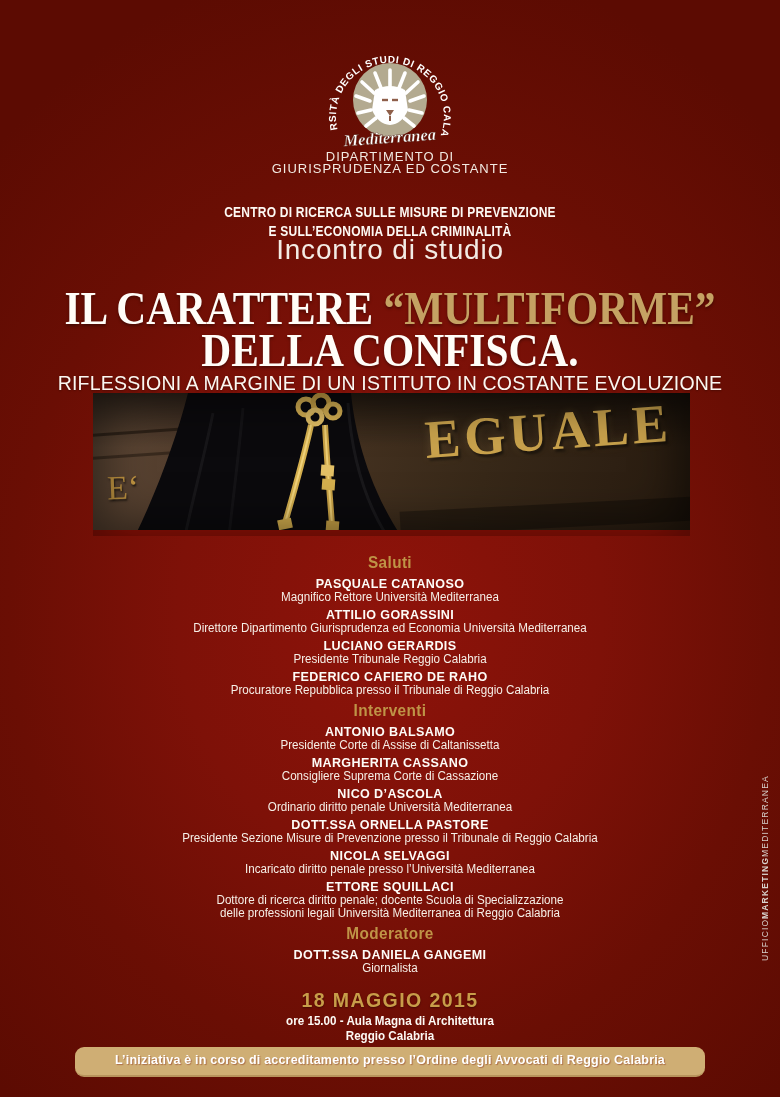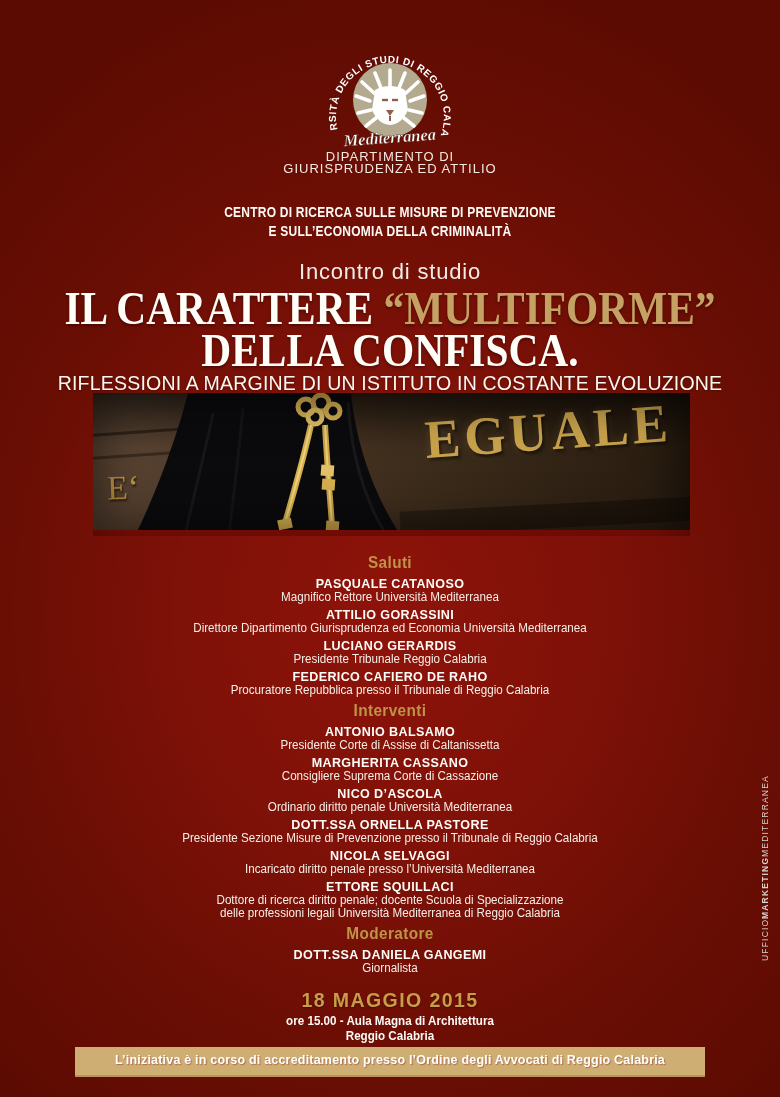--- a/index.html
+++ b/index.html
@@ -7,21 +7,21 @@
   .poster{position:relative;width:780px;height:1097px;overflow:hidden;
     background:radial-gradient(ellipse 560px 660px at 50% 56%, #8e130a 0%, #7e1108 38%, #6a0e04 68%, #5c0b02 100%);}
   .abs{position:absolute;left:0;right:0;text-align:center;}
 
   
   .logo{position:absolute;left:290px;top:28px;width:200px;height:126px;}
   .dept{top:151px;color:#f2eae2;font-size:13px;letter-spacing:1px;line-height:12px;font-weight:400;}
 
   
   .centro{top:202px;color:#fdf9f4;font-size:15px;font-weight:bold;line-height:19px;transform:scaleX(0.8);transform-origin:50% 0;letter-spacing:0.3px;}
-  .incontro{top:259px;color:#f3ece5;font-size:22px;letter-spacing:0.8px;font-weight:400;}
+  .incontro{top:234px;color:#f3ece5;font-size:28px;letter-spacing:0.8px;font-weight:400;}
 
   
   .title{top:288px;transform:scaleX(0.9);transform-origin:50% 0;font-family:"Liberation Serif",serif;color:#fffdf8;}
   .title .t-line{font-size:46px;font-weight:bold;line-height:42px;letter-spacing:0px;text-shadow:0 2px 3px rgba(0,0,0,0.35);}
   .title .gold{color:#c5a263;}
   .subtitle{top:372px;color:#fbf7f1;font-size:21px;line-height:21px;transform:scaleX(0.93);transform-origin:50% 0;letter-spacing:0.2px;text-shadow:0 1px 2px rgba(0,0,0,0.3);}
 
   
   .photo{position:absolute;left:93px;top:393px;width:597px;height:143px;overflow:hidden;
     background:linear-gradient(105deg,#5e4836 0%,#503b2b 20%,#42301f 45%,#372818 65%,#2e2013 85%,#261a0e 100%);}
@@ -41,21 +41,21 @@
   .person-name{font-size:13.5px;font-weight:bold;color:#fefcf8;line-height:14px;letter-spacing:0.4px;}
   .person-role{font-size:12.5px;color:#f6efe7;line-height:13px;}
 
   
   .datetime{top:988px;transform:scaleX(0.93);transform-origin:50% 0;}
   .date-main{font-size:21px;font-weight:bold;color:#c89d49;letter-spacing:1.5px;line-height:23px;margin-bottom:3px;text-shadow:0 1px 2px rgba(0,0,0,0.4);}
   .date-sub{font-size:12.5px;font-weight:bold;color:#fdfaf5;line-height:15px;}
 
   
   .banner{position:absolute;left:75px;top:1047px;width:630px;height:28px;background:#cfae74;border-bottom:2px solid #b8935c;
-    color:#ffffff;font-size:12.5px;font-weight:bold;line-height:27px;text-align:center;text-shadow:1px 1px 1px rgba(120,20,8,0.4);letter-spacing:0.2px;}
+    color:#ffffff;font-size:12.5px;font-weight:bold;line-height:27px;text-align:center;text-shadow:1px 1px 1px rgba(120,20,8,0.4);letter-spacing:0.2px;border-radius:9px;}
 
   
   .side-credit{position:absolute;right:10px;top:778px;height:180px;display:flex;align-items:center;justify-content:center;
     writing-mode:vertical-rl;transform:rotate(180deg);color:#d8d3cd;font-size:8.5px;letter-spacing:1.2px;}
   .side-credit b{font-weight:bold;}
 </style>
 </head>
 <body>
 
 <div class="poster">
@@ -86,21 +86,21 @@
       <path d="M92,72 l6,0" stroke="#8e5f4a" stroke-width="2.4"></path>
       <path d="M102,72 l6,0" stroke="#8e5f4a" stroke-width="2.4"></path>
       <path d="M96,82 L104,82 L100,88 Z" fill="#8e5f4a"></path>
       <path d="M100,88 L100,93" stroke="#8e5f4a" stroke-width="2"></path>
     </g>
     <text x="100" y="115" text-anchor="middle" font-family="Liberation Serif, serif" font-style="italic" font-weight="bold" font-size="16.5" fill="#ffffff" stroke="#4a1a0c" stroke-width="0.4" transform="rotate(-4 100 113)">Mediterranea</text>
   </svg>
 
   <div class="abs dept">
     <div>DIPARTIMENTO DI</div>
-    <div>GIURISPRUDENZA ED ATTILIO</div>
+    <div>GIURISPRUDENZA ED COSTANTE</div>
   </div>
 
   <div class="abs centro">
     <div>CENTRO DI RICERCA SULLE MISURE DI PREVENZIONE</div>
     <div>E SULL’ECONOMIA DELLA CRIMINALITÀ</div>
   </div>
 
   <div class="abs incontro">Incontro di studio</div>
 
   <div class="abs title">

